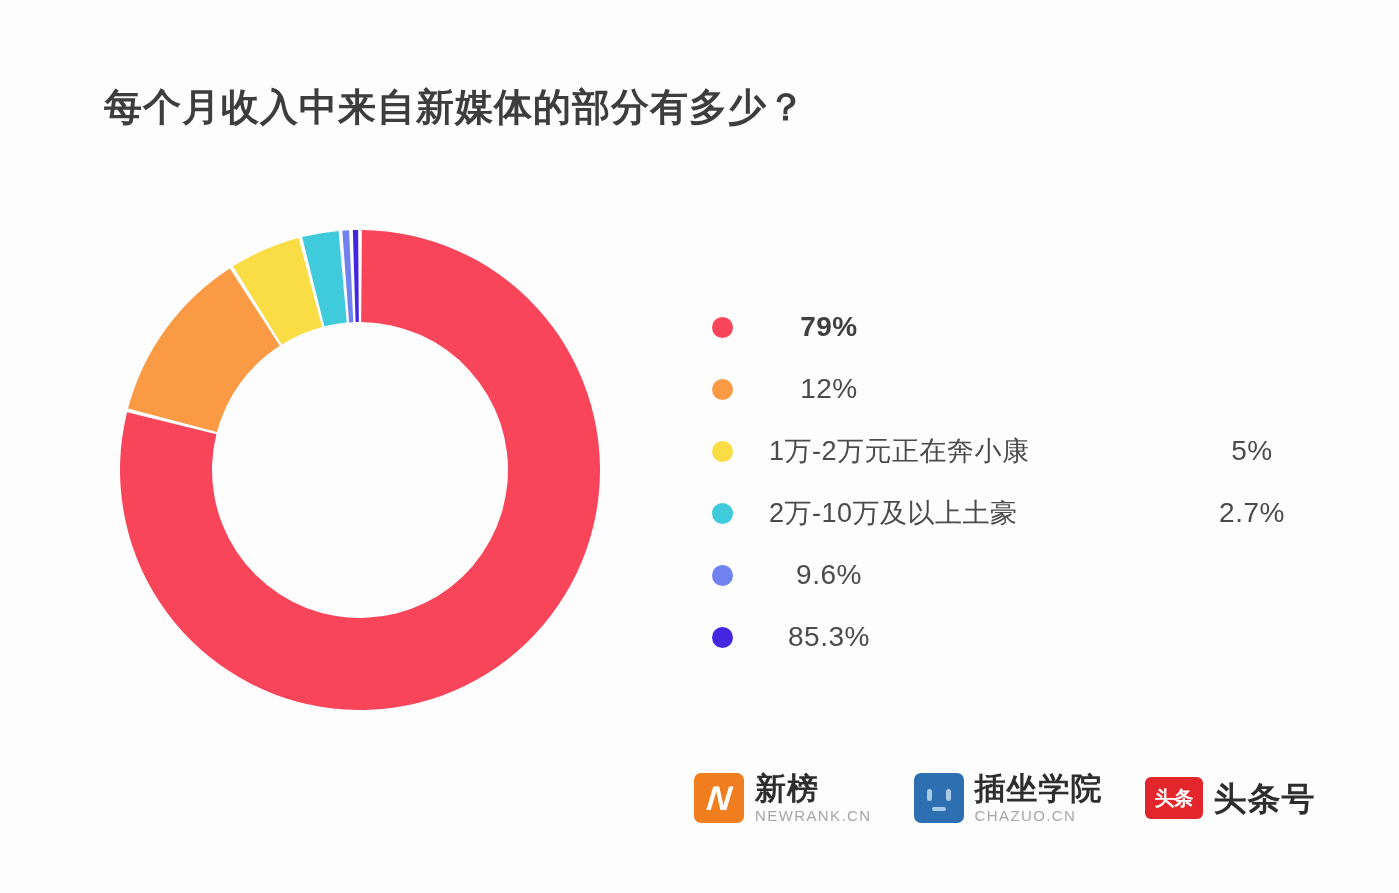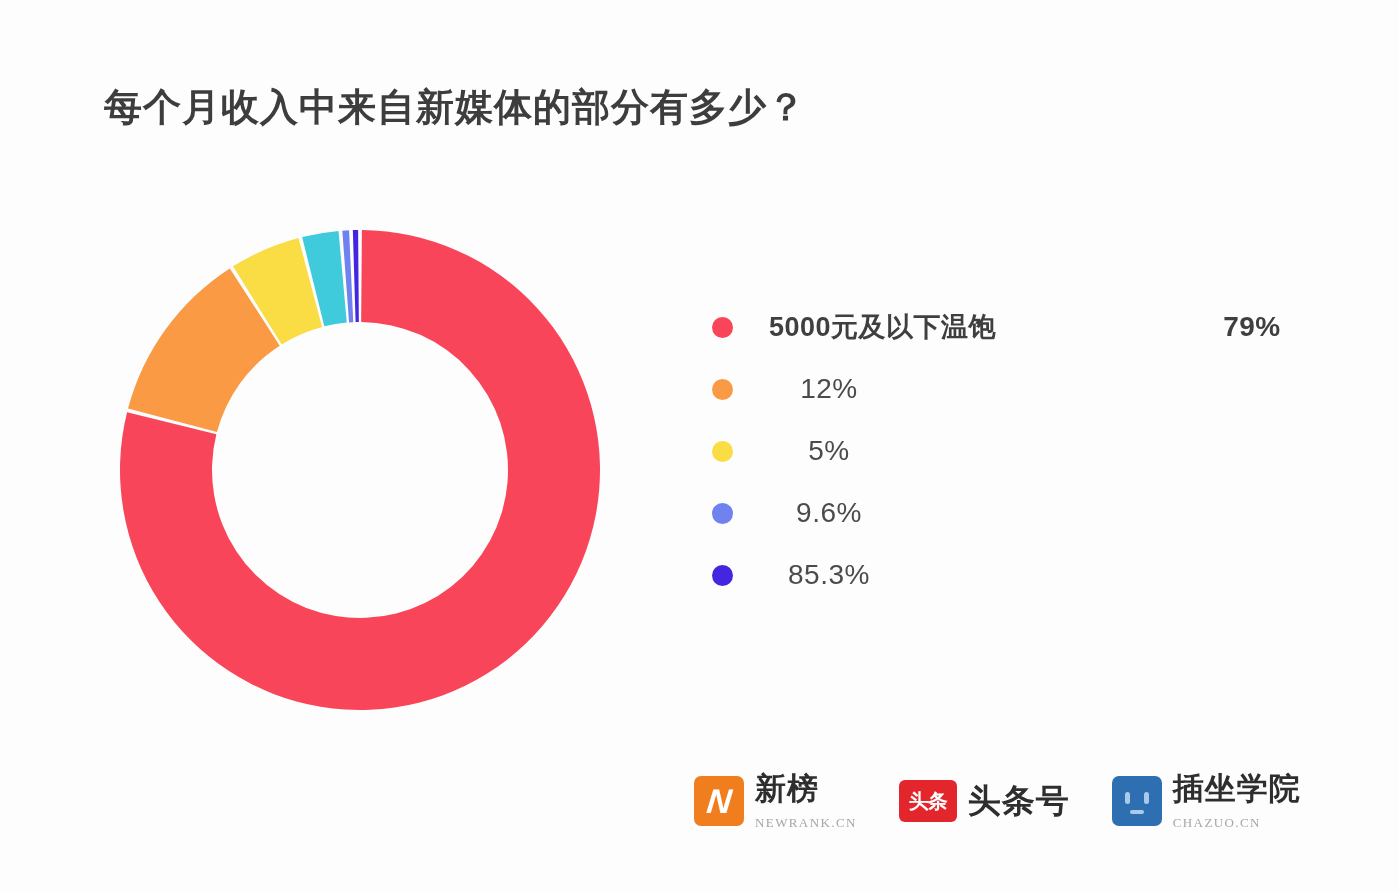--- a/index.html
+++ b/index.html
@@ -160,34 +160,33 @@
     left: 50%;
     margin-left: -7px;
     bottom: 12px;
   }
 
   .logo-text {
     display: flex;
     flex-direction: column;
     justify-content: center;
     line-height: 1;
-    font-family: Liberation Serif, serif;
   }
   .logo-name {
     font-size: 31px;
     font-weight: bold;
     color: #2e2e2e;
     letter-spacing: 1px;
     white-space: nowrap;
   }
   .logo-sub {
-    font-size: 13px;
+    font-size: 15px;
     color: #a6a6a6;
     letter-spacing: 1.4px;
-    margin-top: 12px;
+    margin-top: 4px;
     white-space: nowrap;
   }
   .logo-name.big {
     font-size: 33px;
   }
 </style>
 </head>
 <body>
 
 <div class="page">
@@ -203,70 +202,75 @@
           <path d="M 190.1419854000707 15.078446367549816 A 240 240 0 0 1 226.54020547052778 8.961347856141003 L 234.7664600401588 100.5928311779536 A 148 148 0 0 0 212.32089099671026 104.36504192665572 Z" fill="#3fcbdb"></path>
           <path d="M 230.29750887113644 8.65376165932227 A 240 240 0 0 1 237.07103823363593 8.248967062268207 L 241.26047357740882 100.15352968839872 A 148 148 0 0 0 237.0834638038675 100.40315302324873 Z" fill="#6f82ef"></path>
           <path d="M 240.83823206271657 8.106879881867997 A 240 240 0 0 1 246.11506378670956 8.007402165250454 L 246.83762266847089 100.0045646685711 A 148 148 0 0 0 243.5835764386752 100.06590926048528 Z" fill="#4526e0"></path>
         </g>
     </svg>
   </div>
 
   <div class="legend" id="legend">
       <div class="legend-row is-top">
         <span class="legend-dot" style="background: rgb(248, 69, 90);"></span>
-        <span class="legend-label">5000元及以下温饱</span>
         <span class="legend-value">79%</span>
       </div>
       <div class="legend-row">
         <span class="legend-dot" style="background: rgb(250, 154, 69);"></span>
         <span class="legend-value">12%</span>
       </div>
       <div class="legend-row">
         <span class="legend-dot" style="background: rgb(250, 220, 69);"></span>
+        <span class="legend-label">1万-2万元正在奔小康</span>
         <span class="legend-value">5%</span>
+      </div>
+      <div class="legend-row">
+        <span class="legend-dot" style="background: rgb(63, 203, 219);"></span>
+        <span class="legend-label">2万-10万及以上土豪</span>
+        <span class="legend-value">2.7%</span>
       </div>
       <div class="legend-row">
         <span class="legend-dot" style="background: rgb(111, 130, 239);"></span>
         <span class="legend-value">9.6%</span>
       </div>
       <div class="legend-row">
         <span class="legend-dot" style="background: rgb(69, 38, 224);"></span>
         <span class="legend-value">85.3%</span>
       </div>
     </div>
 
   <div class="footer-logos">
 
     <div class="logo">
       <div class="logo-mark newrank">
         <span class="mark-n">N</span>
       </div>
       <div class="logo-text">
         <span class="logo-name">新榜</span>
         <span class="logo-sub">NEWRANK.CN</span>
-      </div>
-    </div>
-
-    <div class="logo">
-      <div class="logo-mark toutiao">
-        <span class="mark-tt">头条</span>
-      </div>
-      <div class="logo-text">
-        <span class="logo-name big">头条号</span>
       </div>
     </div>
 
     <div class="logo">
       <div class="logo-mark chazuo">
         <span class="mark-face">
           <span class="eye left"></span>
           <span class="eye right"></span>
           <span class="mouth"></span>
         </span>
       </div>
       <div class="logo-text">
         <span class="logo-name">插坐学院</span>
         <span class="logo-sub">CHAZUO.CN</span>
       </div>
     </div>
 
+    <div class="logo">
+      <div class="logo-mark toutiao">
+        <span class="mark-tt">头条</span>
+      </div>
+      <div class="logo-text">
+        <span class="logo-name big">头条号</span>
+      </div>
+    </div>
+
   </div>
 </div>
 
 </body></html>

